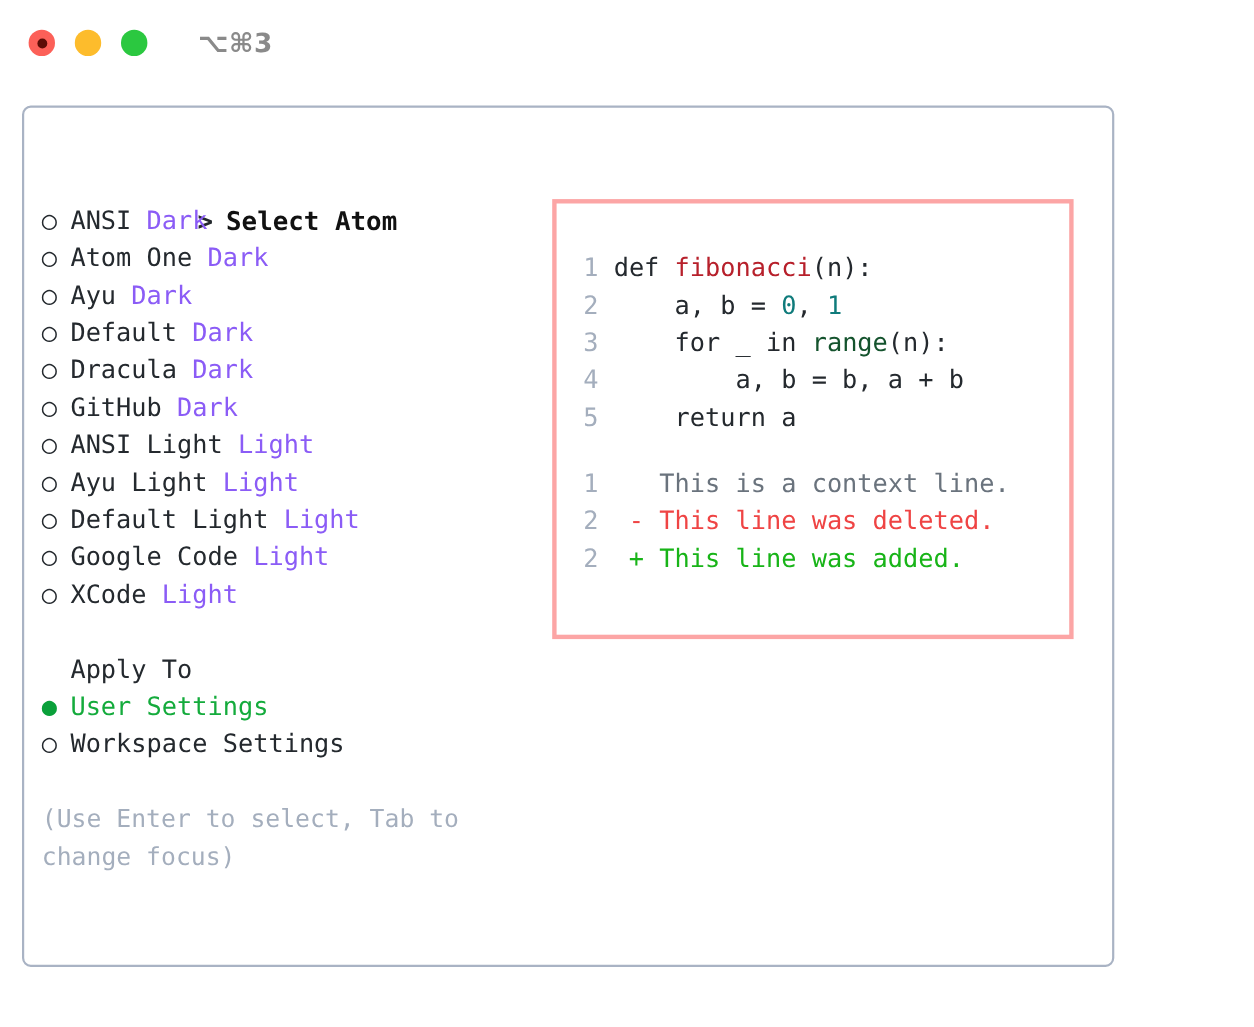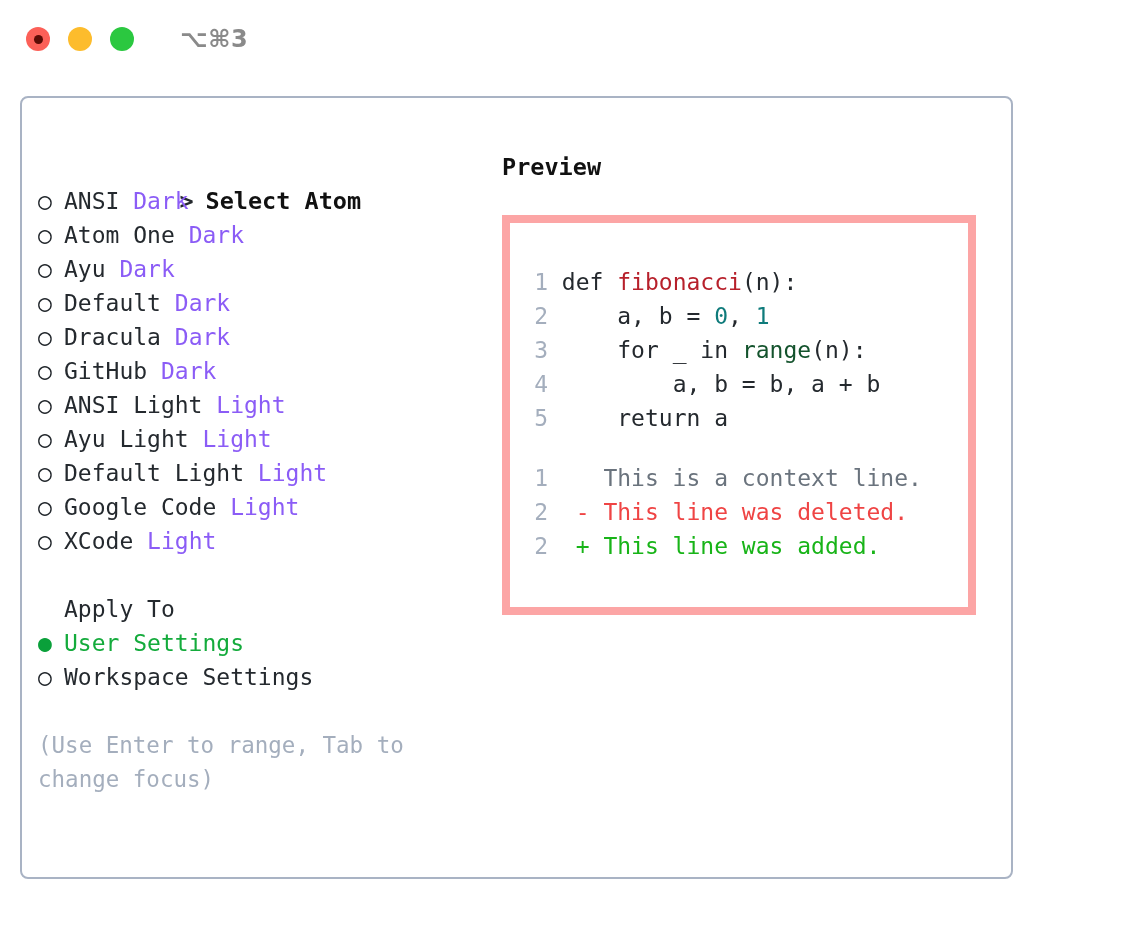--- a/index.html
+++ b/index.html
@@ -146,21 +146,21 @@
     font-weight: bold;
     color: #111111;
     line-height: 34px;
     white-space: pre;
   }
 
   .preview-box {
     margin-top: 31px;
     width: 474px;
     height: 400px;
-    border: 8px solid #fca5a5;
+    border: 4px solid #fca5a5;
     box-sizing: border-box;
     background: #ffffff;
     position: relative;
   }
 
   .code {
     position: absolute;
     left: 16px;
     top: 42px;
     font-size: 23px;
@@ -238,25 +238,24 @@
 
         <div class="spacer-row"></div>
 
         <div class="applyto-label">Apply To</div>
 
         <div id="apply-list">
             <div class="row selected"><span class="marker">●</span><span>User Settings</span></div>
             <div class="row"><span class="marker">○</span><span>Workspace Settings</span></div>
           </div>
 
-        <div class="hint">(Use Enter to range, Tab to change focus)</div>
+        <div class="hint">(Use Enter to select, Tab to change focus)</div>
       </div>
 
       <div class="right-col">
-        <div class="preview-title">Preview</div>
 
         <div class="preview-box">
           <div class="code" id="code-block"><div><span class="ln">1</span> <span class="tok-plain">def </span><span class="tok-fn">fibonacci</span><span class="tok-plain">(n):</span></div><div><span class="ln">2</span> <span class="tok-plain">    a, b = </span><span class="tok-num">0</span><span class="tok-plain">, </span><span class="tok-num">1</span></div><div><span class="ln">3</span> <span class="tok-plain">    for _ in </span><span class="tok-call">range</span><span class="tok-plain">(n):</span></div><div><span class="ln">4</span> <span class="tok-plain">        a, b = b, a + b</span></div><div><span class="ln">5</span> <span class="tok-plain">    return a</span></div></div>
           <div class="diff" id="diff-block"><div><span class="ln">1</span><span class="d-ctx">    This is a context line.</span></div><div><span class="ln">2</span><span class="d-del">  - This line was deleted.</span></div><div><span class="ln">2</span><span class="d-add">  + This line was added.</span></div></div>
         </div>
       </div>
 
     </div>
   </div>
 </div>

